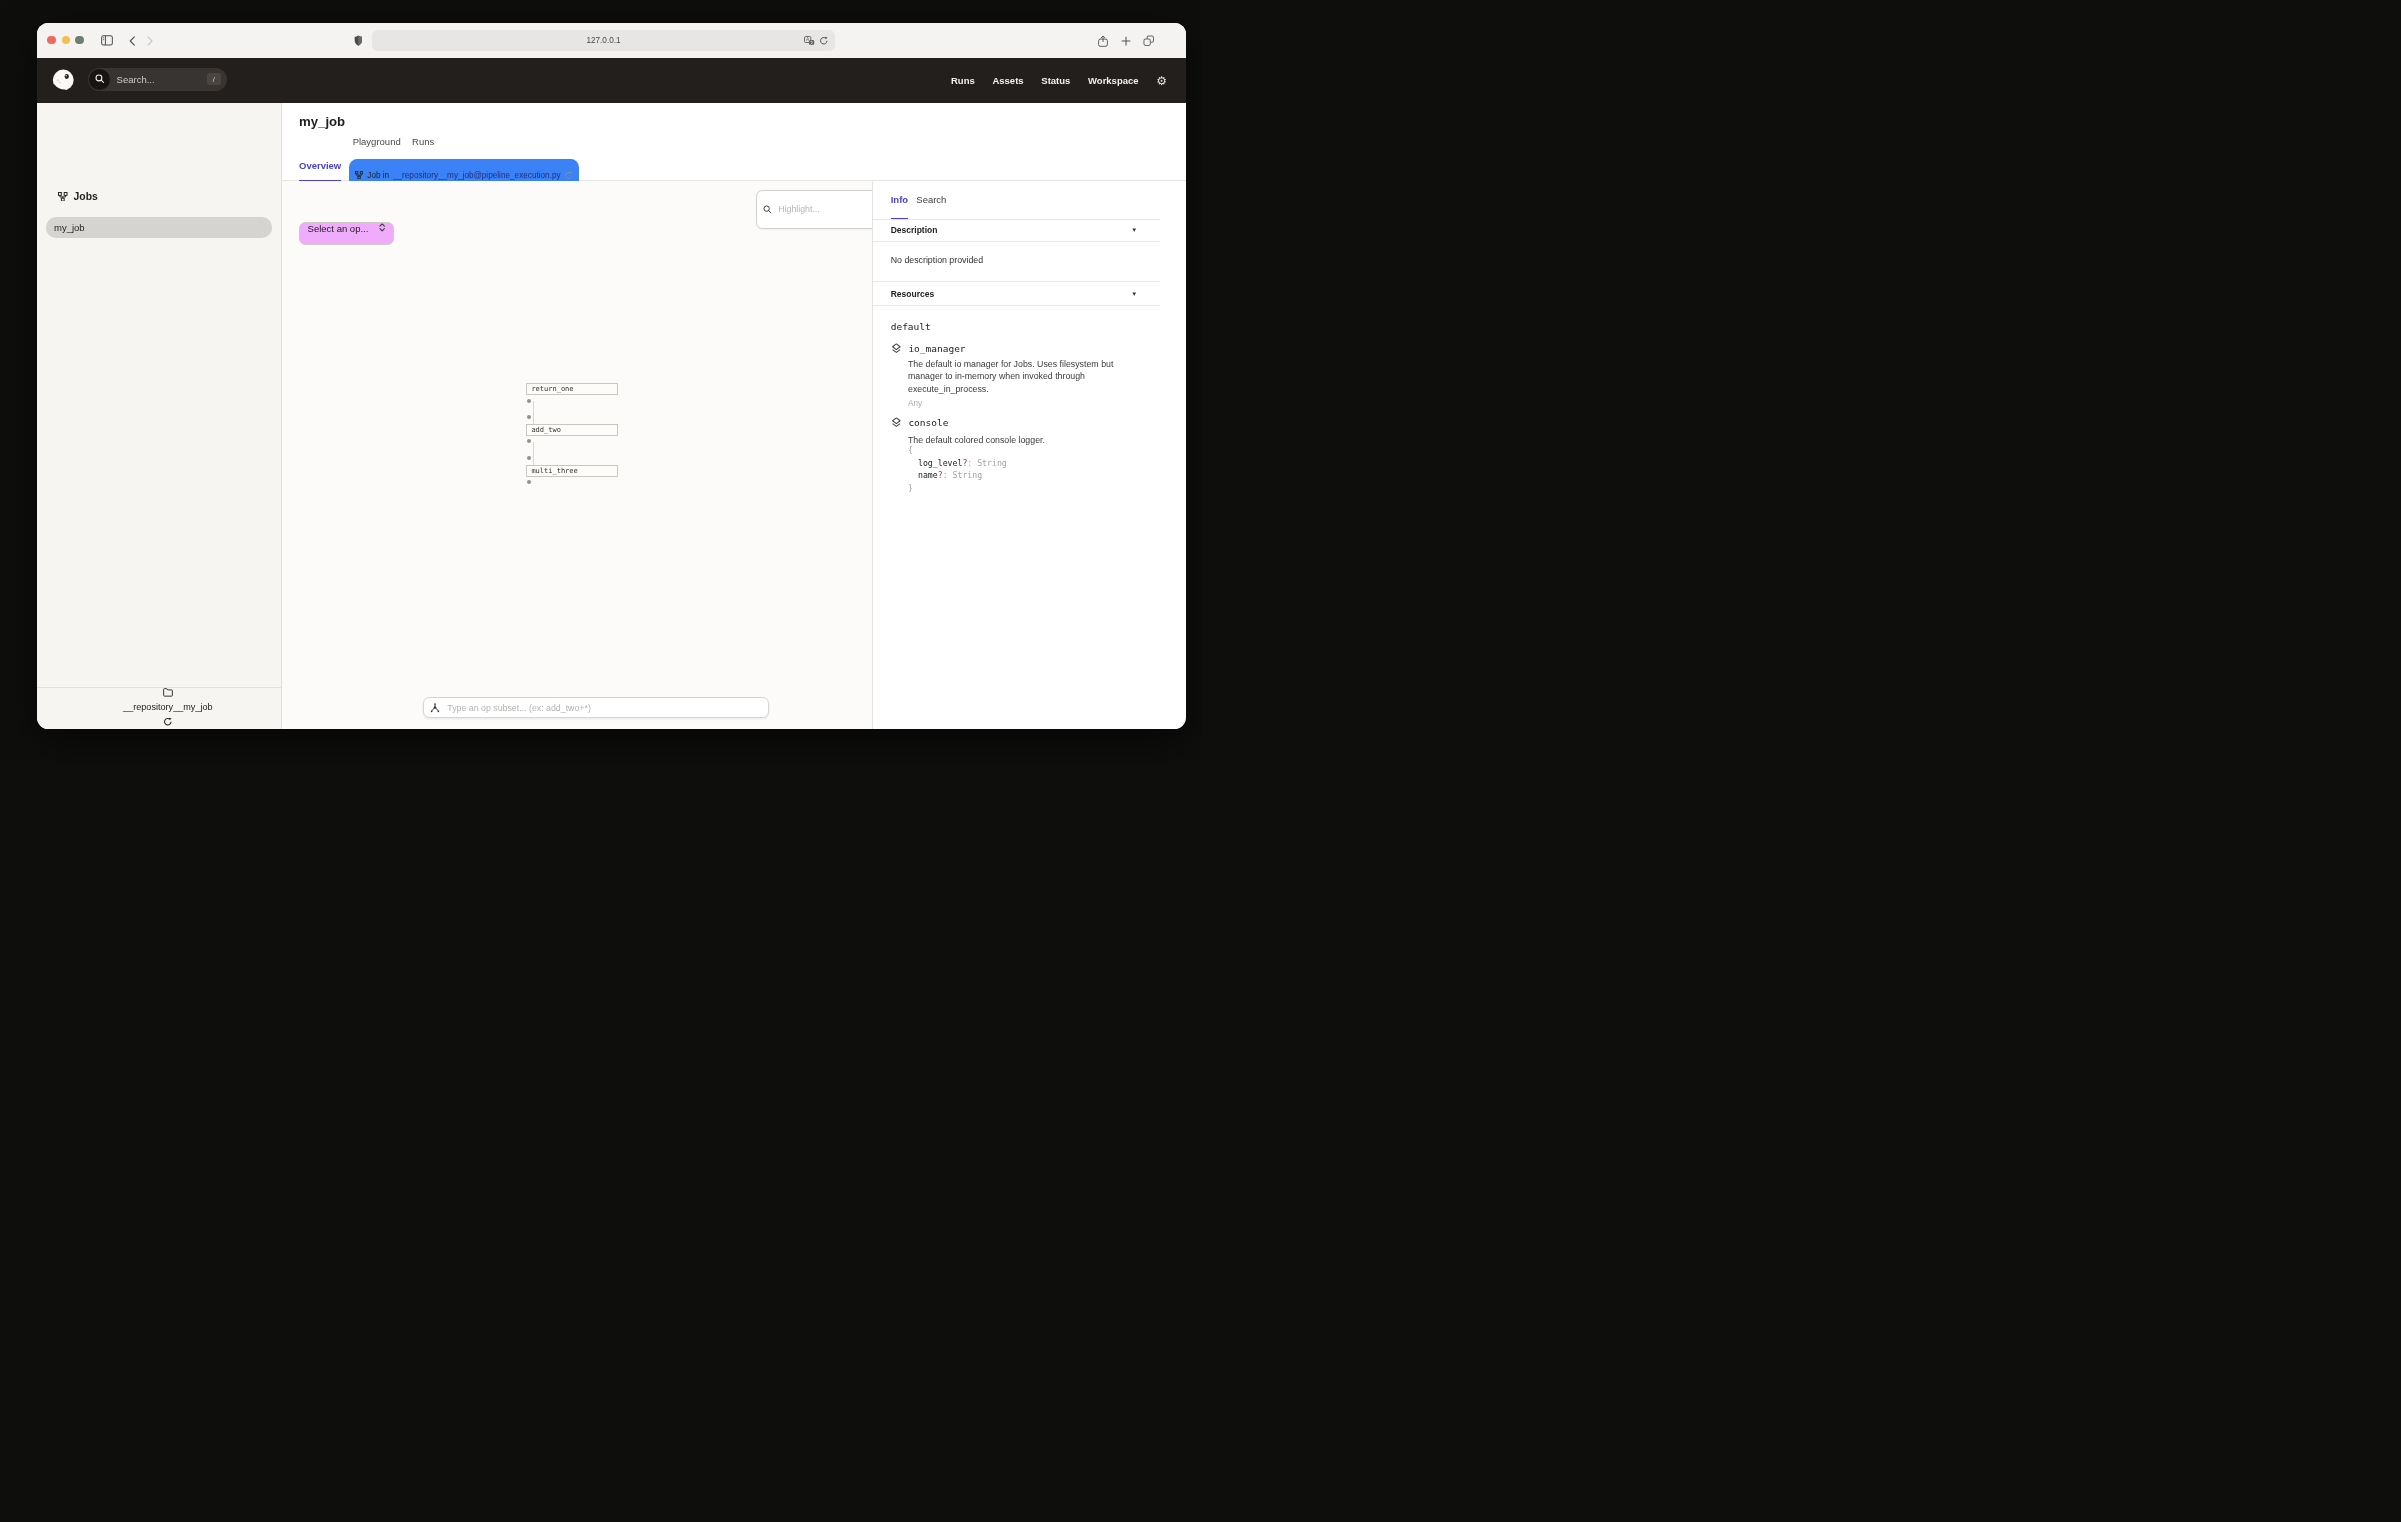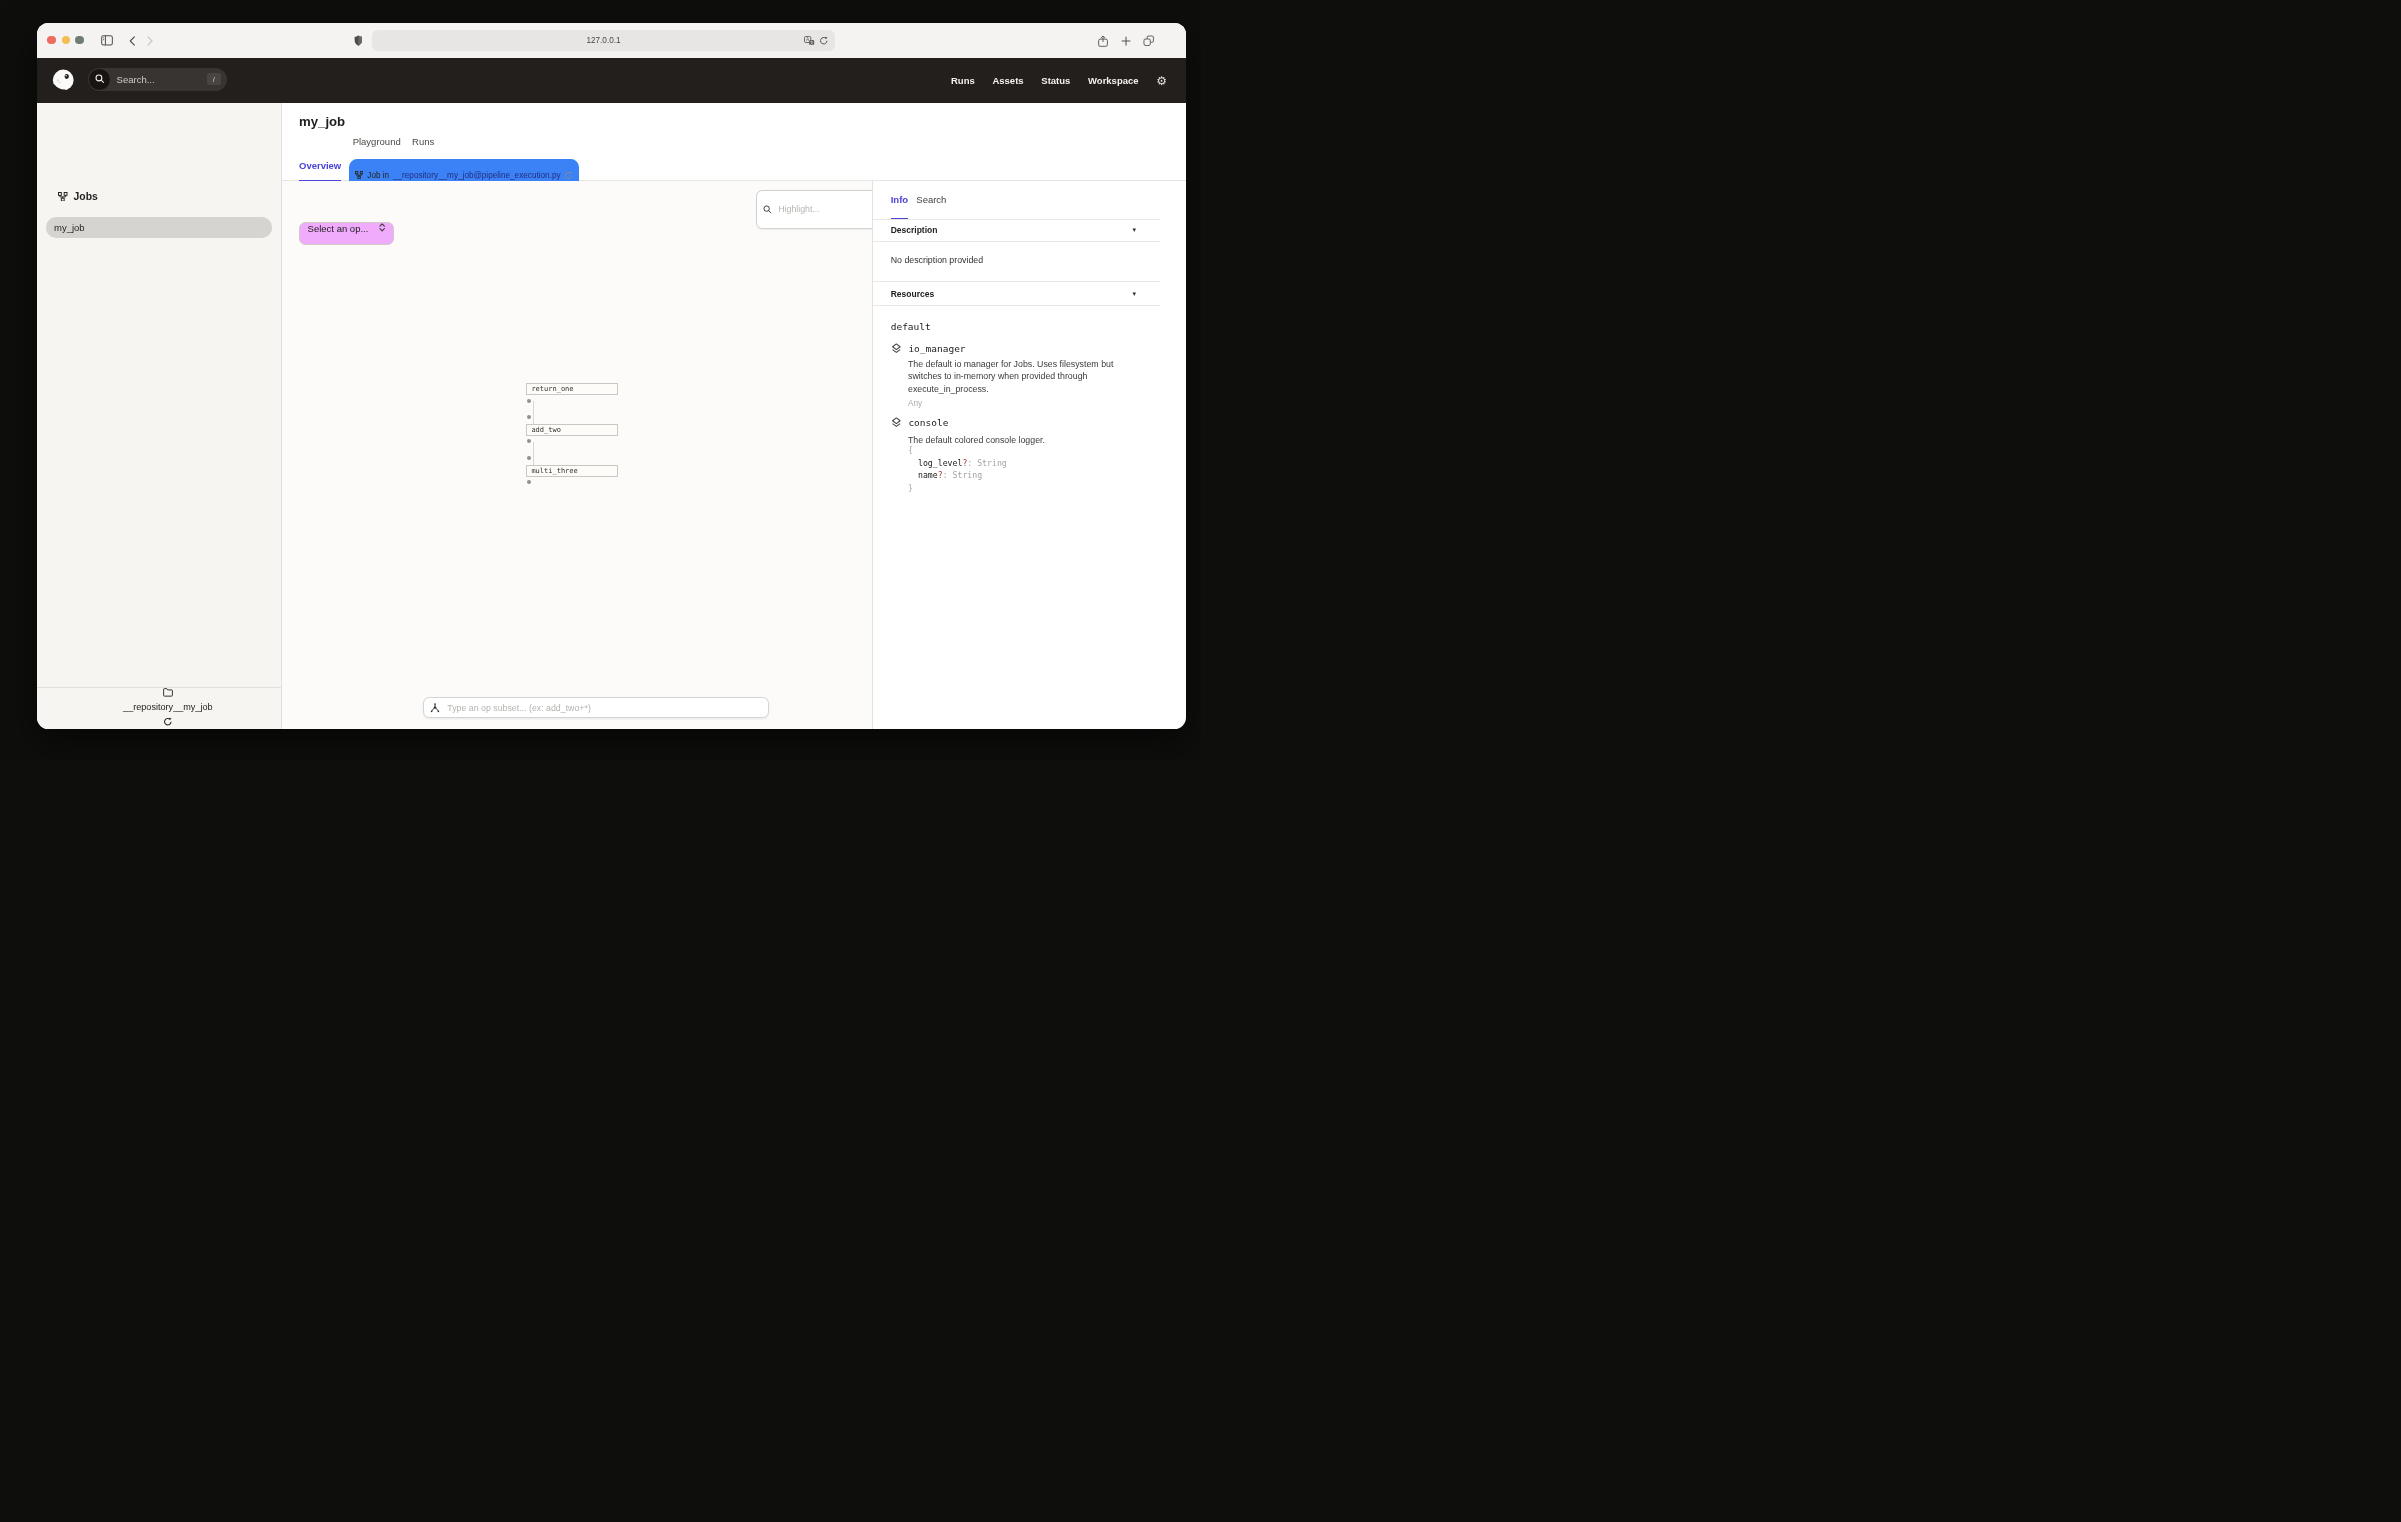--- a/index.html
+++ b/index.html
@@ -358,21 +358,21 @@
 
     <div class="res-name-row" style="top:162px">
       <span>
         <svg width="10.7" height="10.7" viewBox="0 0 17 17">
               <path d="M8.5 1.5 L14.5 6 L8.5 10.5 L2.5 6 Z" fill="none" stroke="#403f3c" stroke-width="1.6" stroke-linejoin="round"></path>
               <path d="M2.5 10.5 L8.5 15 L14.5 10.5" fill="none" stroke="#403f3c" stroke-width="1.6" stroke-linejoin="round"></path>
             </svg>
       </span>
       <span class="res-name mono">io_manager</span>
     </div>
-    <div class="res-desc" style="top:177px">The default io manager for Jobs. Uses filesystem but switches to in-memory when provided through execute_in_process.</div>
+    <div class="res-desc" style="top:177px">The default io manager for Jobs. Uses filesystem but manager to in-memory when invoked through execute_in_process.</div>
     <div class="res-type" style="top:218px">Any</div>
 
     <div class="res-name-row" style="top:236px">
       <span>
         <svg width="10.7" height="10.7" viewBox="0 0 17 17">
               <path d="M8.5 1.5 L14.5 6 L8.5 10.5 L2.5 6 Z" fill="none" stroke="#403f3c" stroke-width="1.6" stroke-linejoin="round"></path>
               <path d="M2.5 10.5 L8.5 15 L14.5 10.5" fill="none" stroke="#403f3c" stroke-width="1.6" stroke-linejoin="round"></path>
             </svg>
       </span>
       <span class="res-name mono">console</span>

